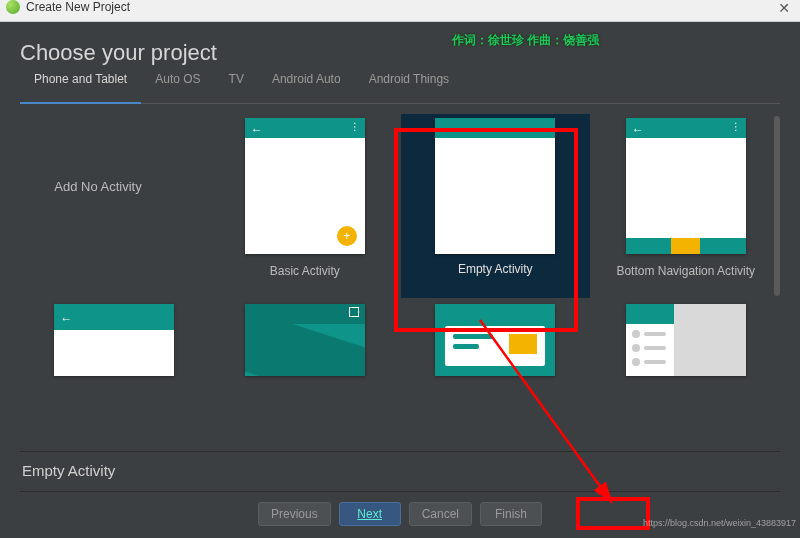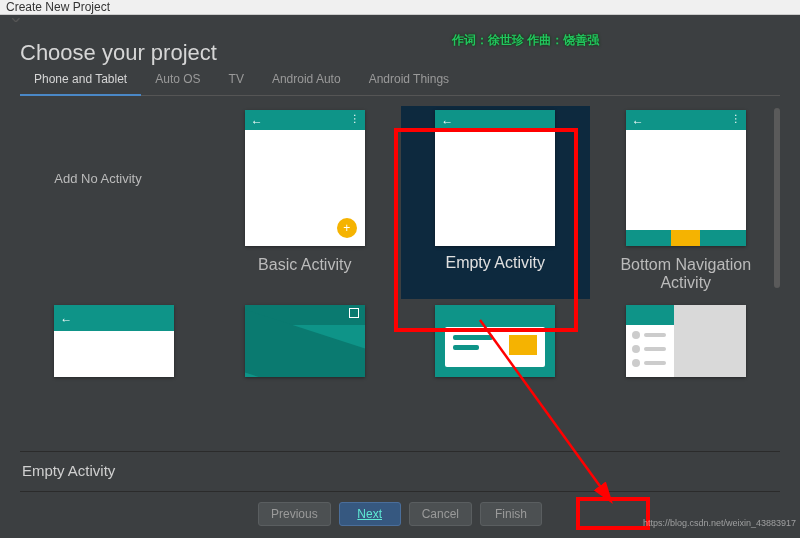--- a/index.html
+++ b/index.html
@@ -4,28 +4,27 @@
 <style>
   * { box-sizing: border-box; margin: 0; padding: 0; }
   body {
     width: 800px; height: 538px;
     font-family: "Segoe UI", Arial, sans-serif;
     background: #3c3f41;
     overflow: hidden;
     position: relative;
   }
   .titlebar {
-    height: 15px;
+    height: 22px;
     background: #f0f0f0;
     display: flex; 
     padding: 0 6px;
     font-size: 12px;
     color: #333;
     border-bottom: 1px solid #ccc;
-    flex-direction: column;
   }
   .titlebar .logo {
     width: 14px; height: 14px;
     border-radius: 50%;
     background: radial-gradient(circle at 30% 30%, #a8e063, #56ab2f);
     margin-right: 6px;
   }
   .titlebar .title { flex: 1; }
   .titlebar .close {
     font-size: 14px; color: #555;
@@ -42,21 +41,21 @@
   .heading {
     font-size: 22px; font-weight: 300;
     color: #d6d6d6;
   }
   .tabs {
     display: flex;
     border-bottom: 1px solid #555;
     gap: 0;
   }
   .tab {
-    padding: 6px 14px 8px 14px;
+    padding: 6px 14px 16px 14px;
     font-size: 12px;
     color: #9a9a9a;
     cursor: pointer;
     border-bottom: 2px solid transparent;
     margin-bottom: -1px;
   }
   .tab.active {
     color: #d6d6d6;
     border-bottom: 2px solid #4a88c7;
   }
@@ -91,21 +90,21 @@
     width: 120px; height: 136px;
     background: #fff;
     position: relative;
     box-shadow: 0 1px 3px rgba(0,0,0,0.4);
   }
   .template.noact .thumb {
     background: transparent; box-shadow: none;
     display: flex; align-items: center; 
   }
   .template .label {
-    font-size: 16px;
+    font-size: 12px;
     color: #bbb;
     padding-top: 10px;
     text-align: center;
   }
   .template.selected {
     background: #0d293e;
   }
   .template.selected .label { color: #e0e0e0; padding-bottom:6px; padding-top:8px;}
   
   .appbar {

